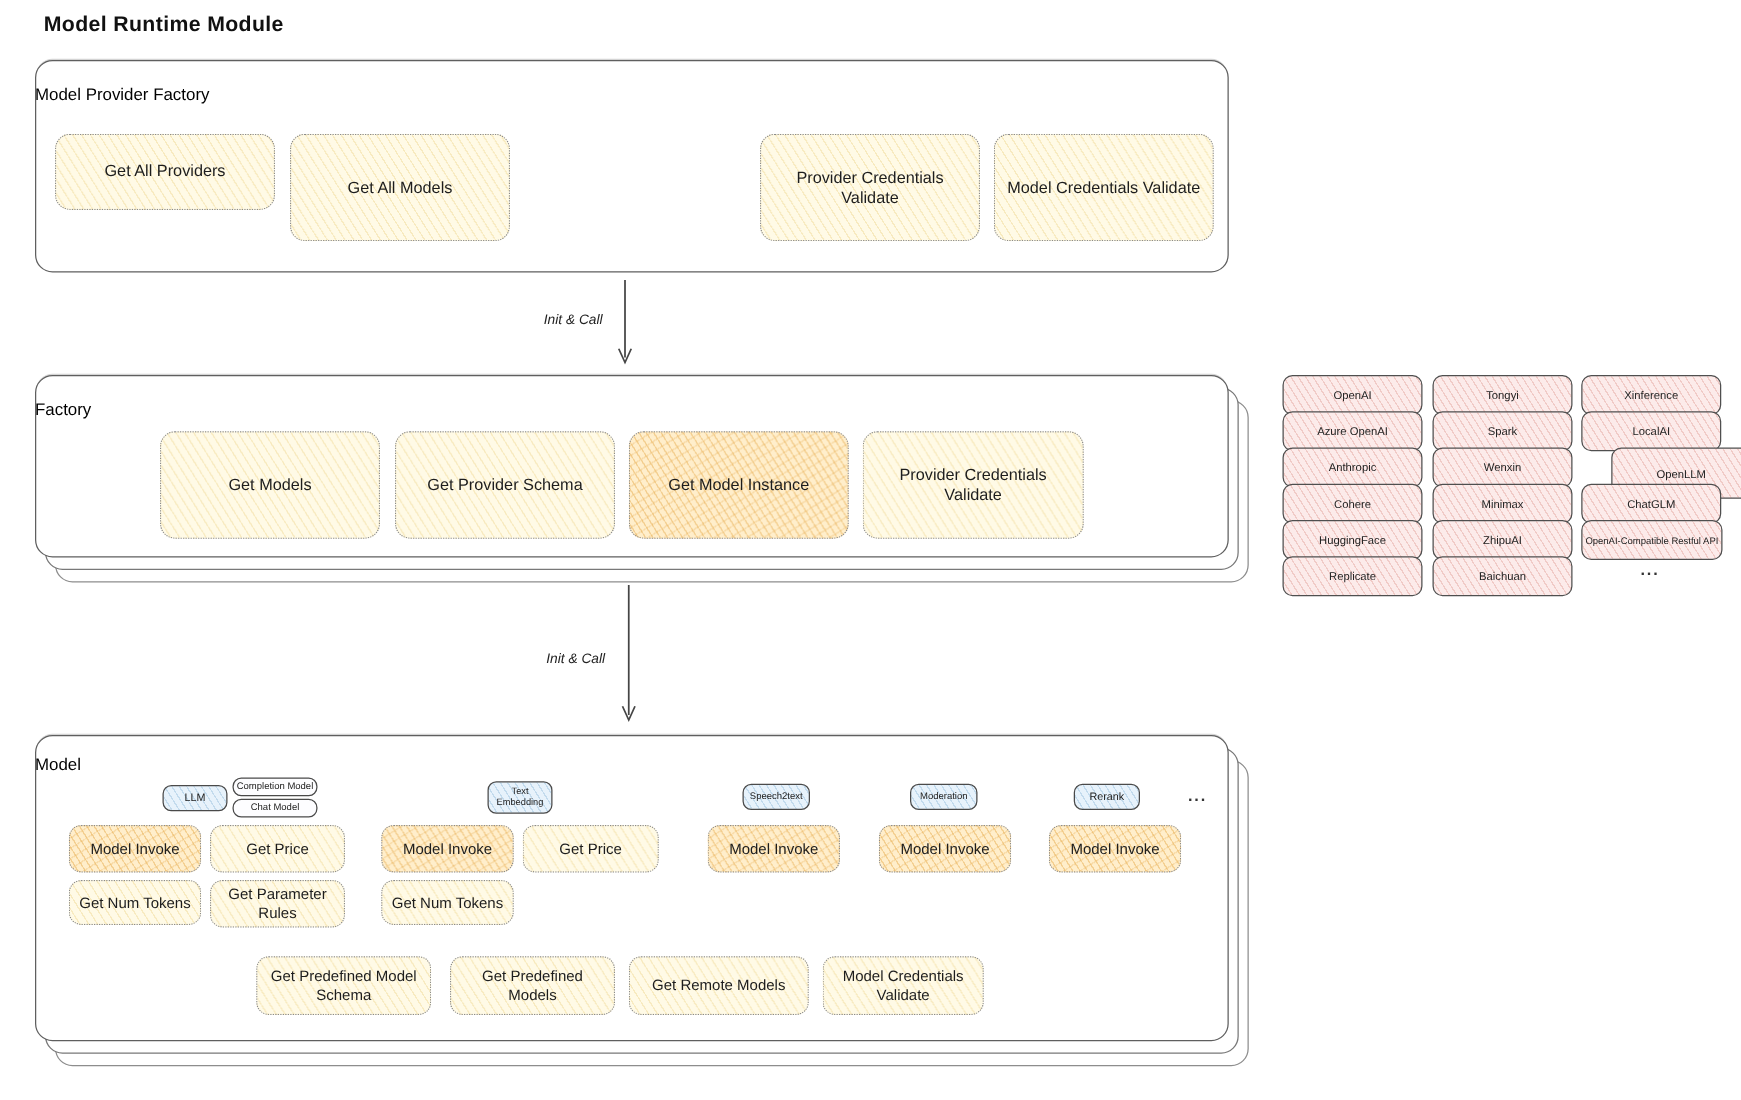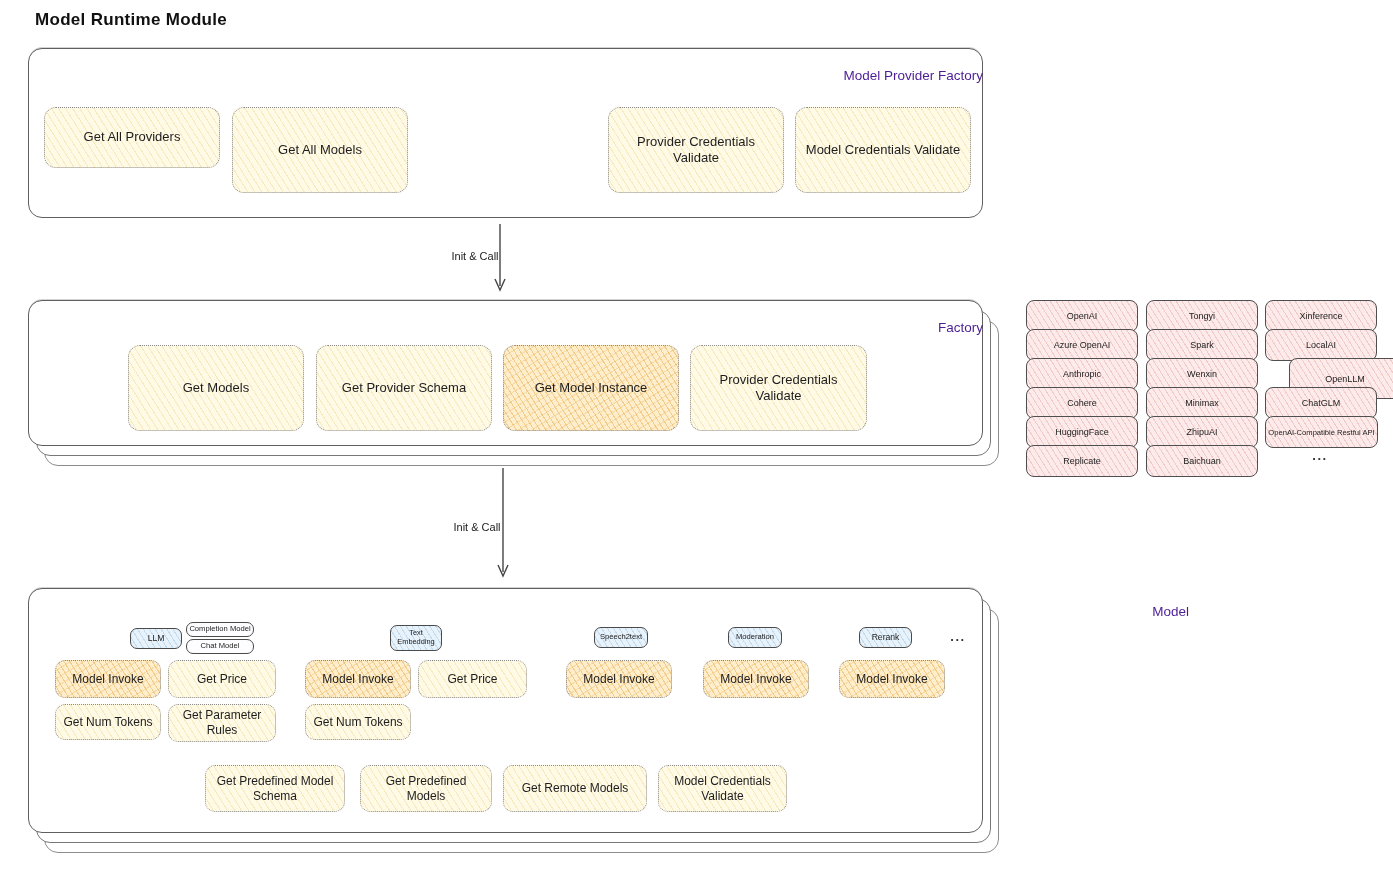--- a/index.html
+++ b/index.html
@@ -5,21 +5,21 @@
   html,body{margin:0;padding:0;background:#ffffff;}
   .canvas{
     position:relative;width:1393px;height:880px;background:#ffffff;
     font-family:"Liberation Sans", sans-serif;color:#1d1d1d;overflow:hidden;
   }
   .page-title{position:absolute;z-index:4;font-size:17px;font-weight:bold;color:#111;letter-spacing:.3px;}
   .sheet{position:absolute;background:#fff;border:1.5px solid #5f5f5f;border-radius:14px;box-sizing:border-box;}
   .sheet.main{z-index:2;box-shadow:0 -2px 0 -1px rgba(160,160,160,.45);}
   .sheet.b1{z-index:1;border-color:#787878;}
   .sheet.b2{z-index:0;border-color:#8d8d8d;}
-  .box-title{position:absolute;z-index:3;text-align:right;font-size:13.5px;color:#4c1d95;}
+  .box-title{position:absolute;z-index:3;text-align:left;font-size:13.5px;color:#000000;}
   .fn{
     position:absolute;z-index:3;display:flex;align-items:center;justify-content:center;
     text-align:center;border:1.4px dotted #8b8b8b;border-radius:10px;
     background-color:#FFFAE6;
     background-image:repeating-linear-gradient(58deg, rgba(240,217,150,.5) 0 1px, transparent 1px 6px);
     font-size:12px;line-height:1.25;color:#1d1d1d;padding:2px 5px;box-sizing:border-box;
   }
   .fn.hl{
     background-color:#FFEECB;
     background-image:
@@ -38,21 +38,21 @@
   .chip{
     position:absolute;z-index:3;display:flex;align-items:center;justify-content:center;text-align:center;
     border:1.2px solid #4a4a4a;border-radius:7px;background:#fdfdff;
     font-size:7.6px;color:#222;box-sizing:border-box;line-height:1.15;padding:0 2px;
   }
   .chip.blue{
     background-color:#E7F2FB;
     background-image:repeating-linear-gradient(58deg, rgba(150,190,220,.45) 0 1px, transparent 1px 5px);
     font-size:8.6px;
   }
-  .arrow-label{position:absolute;z-index:3;font-size:11px;color:#222;text-align:center;}
+  .arrow-label{position:absolute;z-index:3;font-size:11px;color:#222;font-style:italic;}
   .more{position:absolute;z-index:3;font-size:13px;color:#333;text-align:center;letter-spacing:1.5px;font-weight:bold;}
   svg.arrow{position:absolute;z-index:3;overflow:visible;}
   svg.arrow line, svg.arrow path{stroke:#454545;stroke-width:1.4;fill:none;}
 </style>
 </head>
 <body>
 
 <div class="canvas">
 
   <div class="page-title" style="left:35px;top:10px;">Model Runtime Module</div>
@@ -102,21 +102,21 @@
 
   <svg class="arrow" style="left:495px;top:468px;" width="16" height="112">
     <line x1="8" y1="0" x2="8" y2="104"></line>
     <path d="M3,97 L8,108 L13,97"></path>
   </svg>
   <div class="arrow-label" style="left:437px;top:521px;width:80px;">Init &amp; Call</div>
 
   <div class="sheet b2" style="left:44px;top:608px;width:955px;height:245px;"></div>
   <div class="sheet b1" style="left:36px;top:598px;width:955px;height:245px;"></div>
   <div class="sheet main" style="left:28px;top:588px;width:955px;height:245px;"></div>
-  <div class="box-title" style="left:28px;top:604px;width:1113px;padding-left:48px;">Model</div>
+  <div class="box-title" style="left:28px;top:604px;width:1113px;">Model</div>
 
   <div class="chip blue" style="left:130px;top:628px;width:52px;height:21px;">LLM</div>
   <div class="chip" style="left:186px;top:622px;width:68px;height:15px;">Completion Model</div>
   <div class="chip" style="left:186px;top:639px;width:68px;height:15px;">Chat Model</div>
   <div class="chip blue" style="left:380px;top:625px;width:52px;height:26px;font-size:7.4px;margin-left:10px;">Text Embedding</div>
   <div class="chip blue" style="left:594px;top:627px;width:54px;height:21px;font-size:7.6px;">Speech2text</div>
   <div class="chip blue" style="left:728px;top:627px;width:54px;height:21px;font-size:7.6px;">Moderation</div>
   <div class="chip blue" style="left:859px;top:627px;width:53px;height:21px;">Rerank</div>
   <div class="more" style="left:940px;top:629px;width:36px;">...</div>
 

